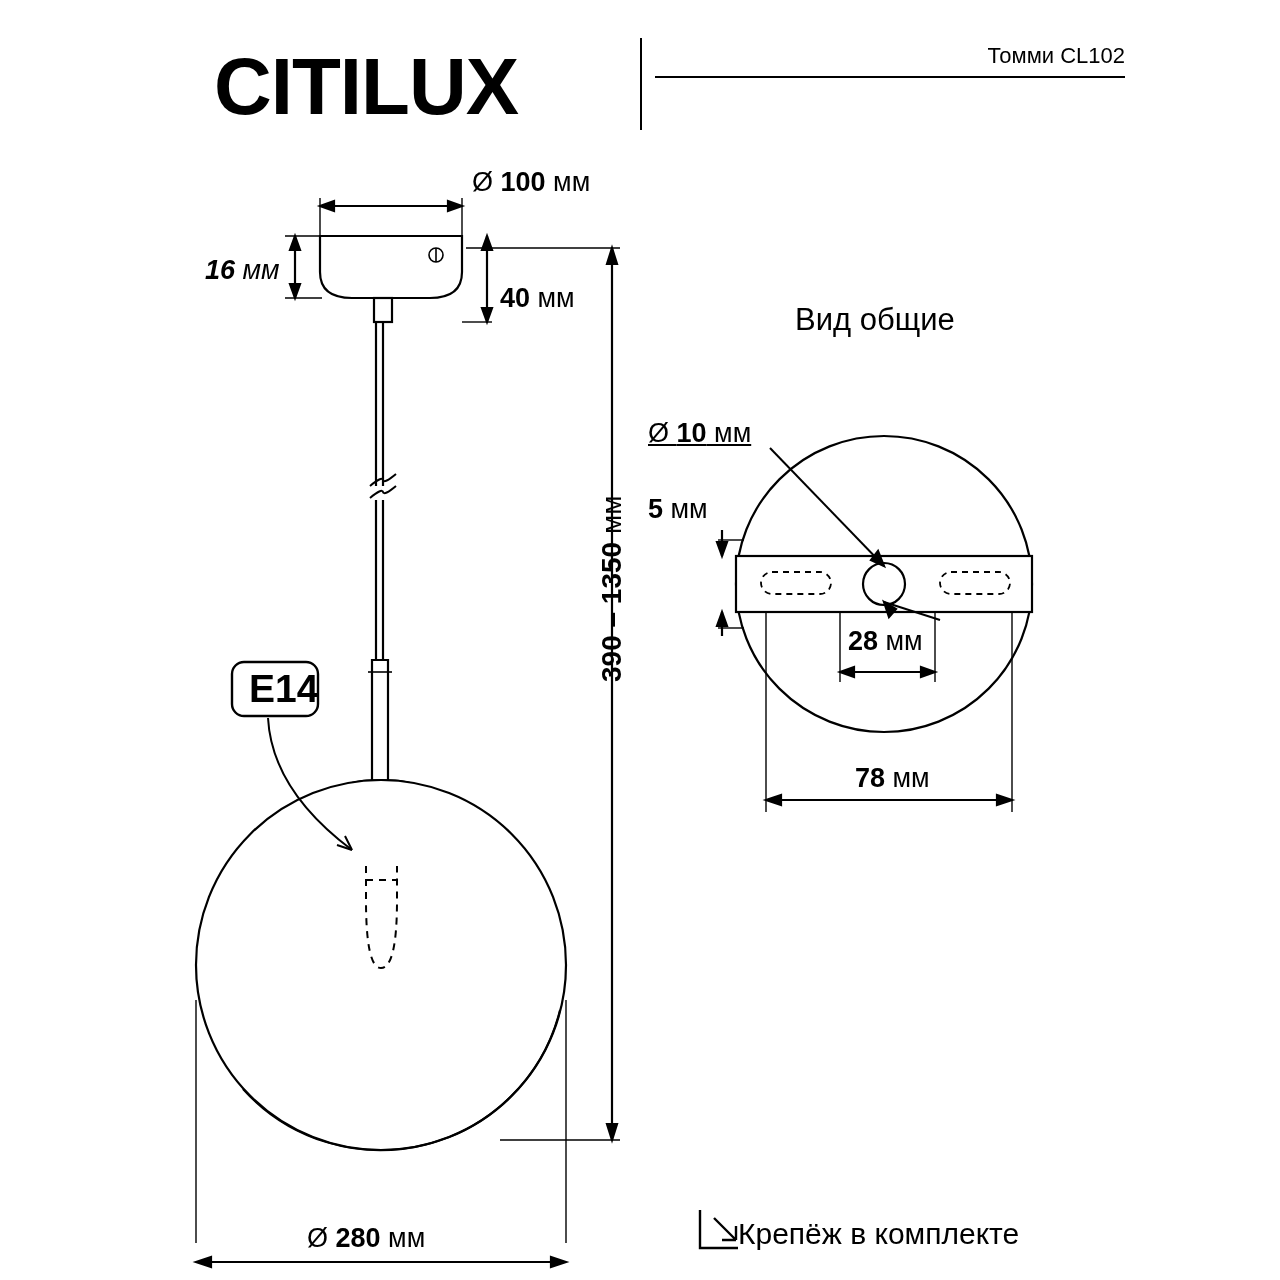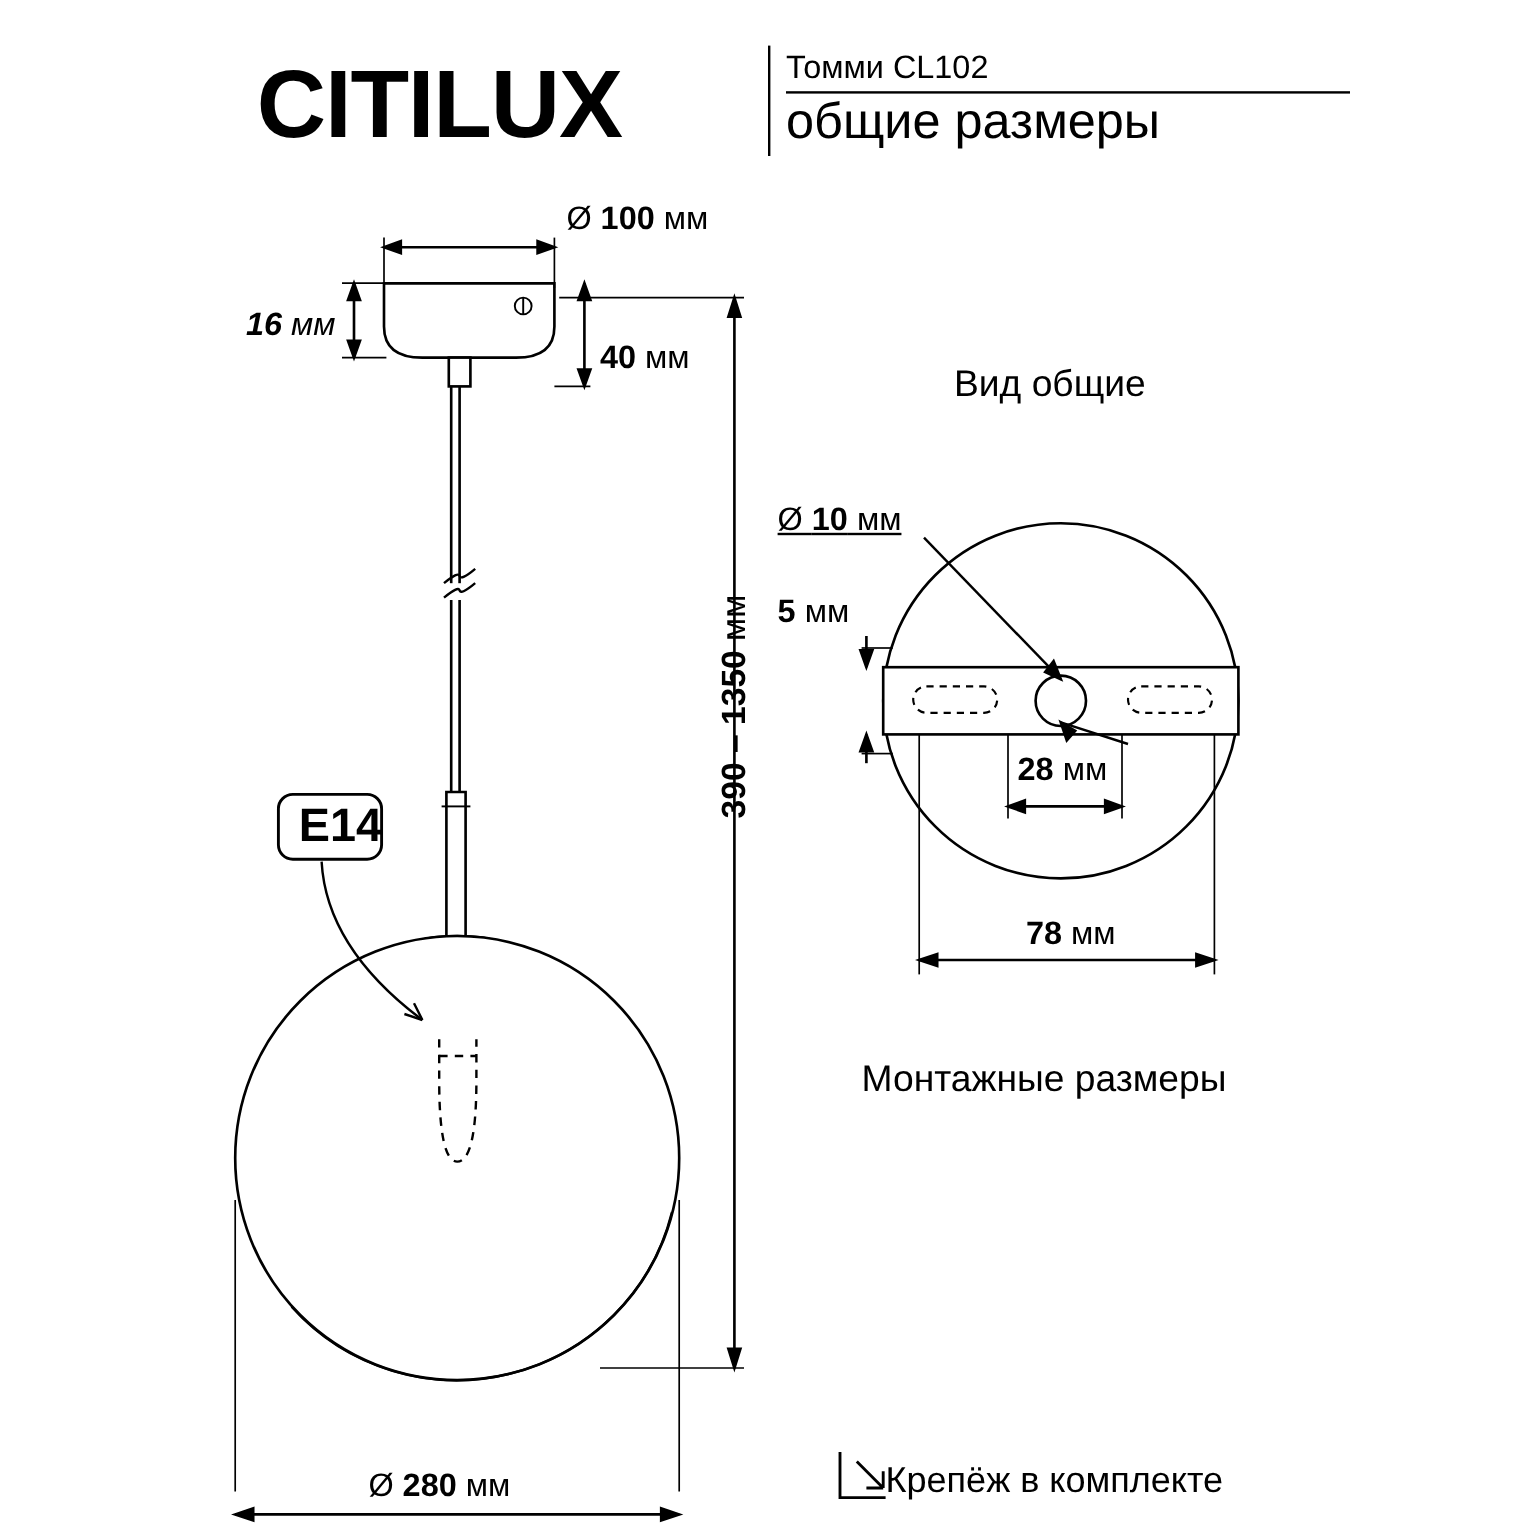--- a/index.html
+++ b/index.html
@@ -31,23 +31,24 @@
     line-height: 86px;
     white-space: nowrap;
   }
   #title-block {
     position: absolute;
     left: 655px;
     top: 38px;
     width: 470px;
   }
   #title-line1 {
-    font-size: 27px;
+    font-size: 22px;
     line-height: 36px;
     white-space: nowrap;
+    text-align: right;
   }
   #title-line2 {
     font-size: 42px;
     line-height: 50px;
     white-space: nowrap;
     margin-top: 2px;
   }
   .vdiv {
     position: absolute;
     left: 640px;
@@ -101,21 +102,20 @@
 </head>
 <body>
 
 <div id="sheet">
 
   <div id="brand-text">CITILUX</div>
   <div class="vdiv"></div>
   <div class="hdiv"></div>
   <div id="title-block">
     <div id="title-line1">Томми CL102</div>
-    <div id="title-line2">общие размеры</div>
   </div>
 
   <svg width="1280" height="1280" style="position:absolute;left:0;top:0;">
     <g stroke="#000" fill="none" stroke-width="2.2">
 
       <path d="M320 236 L462 236 L462 272 Q462 298 430 298 L352 298 Q320 298 320 272 Z" fill="#fff"></path>
       <line x1="320" y1="236" x2="462" y2="236"></line>
 
       <circle cx="436" cy="255" r="7" stroke-width="1.6"></circle>
       <line x1="436" y1="248" x2="436" y2="262" stroke-width="1.6"></line>
@@ -225,17 +225,16 @@
   <div class="lbl" id="dim-250">Ø <b>280</b> мм</div>
 
   <div class="lbl rot" id="dim-height"><b>390 – 1350</b> мм</div>
 
   <div class="lbl" id="dim-10">Ø <b>10</b> мм</div>
   <div class="lbl" id="dim-5"><b>5</b> мм</div>
   <div class="lbl" id="dim-28"><b>28</b> мм</div>
   <div class="lbl" id="dim-78"><b>78</b> мм</div>
 
   <div class="lbl section" id="view-top-label">Вид общие</div>
-  <div class="lbl section" id="mount-label">Монтажные размеры</div>
   <div class="lbl" id="kit-label">Крепёж в комплекте</div>
   <div class="lbl" id="e14-label">E14</div>
 
 </div>
 
 </body></html>

